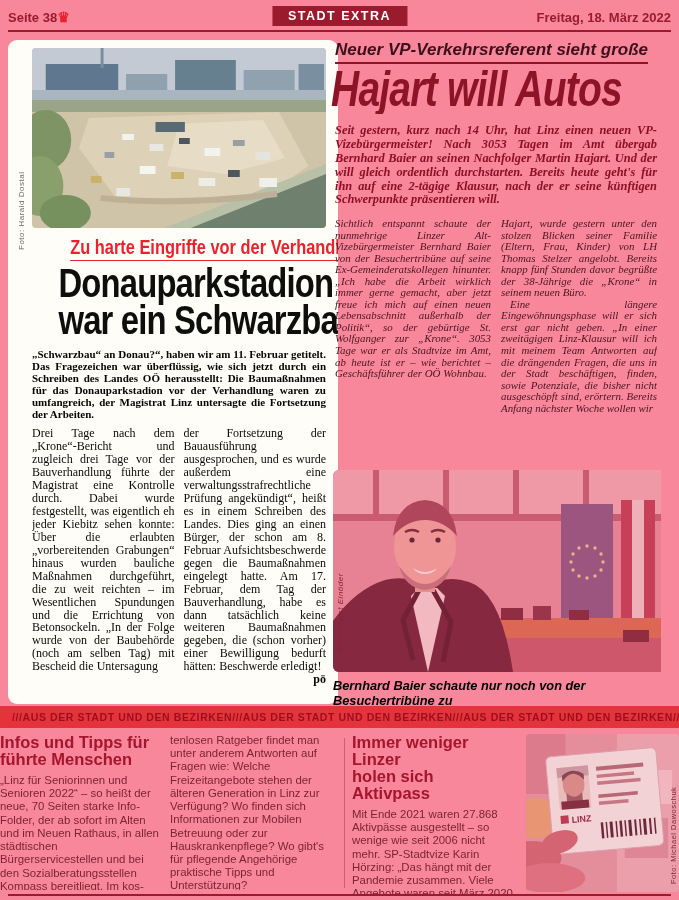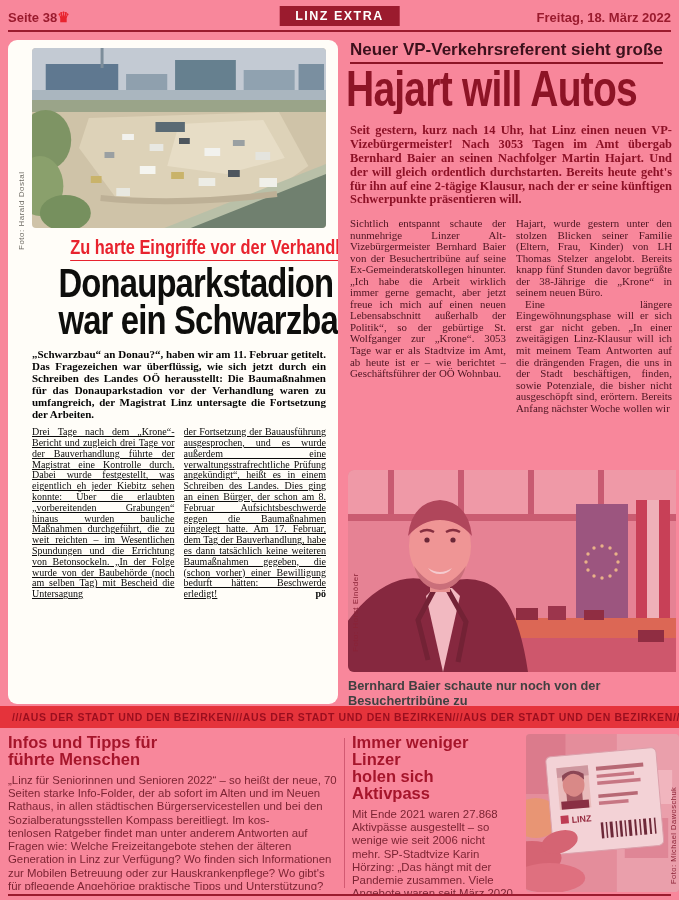--- a/index.html
+++ b/index.html
@@ -20,68 +20,68 @@
   .lphoto svg{display:block;width:100%;height:100%;}
   .vcredit{writing-mode:vertical-rl;transform:rotate(180deg);font-size:8px;letter-spacing:.5px;white-space:nowrap;}
   .lcredit{position:absolute;left:9px;top:70px;height:140px;color:#6d6a62;}
   .lcaption{margin-top:5px;text-align:center;font-weight:700;font-size:13px;color:#16160f;}
   .lkicker{margin-top:7px;text-align:center;}
   .lkicker span{display:inline-block;transform:scaleX(.8);transform-origin:center;font-weight:700;font-size:20.5px;color:#e8232e;border-bottom:1.5px solid #e8232e;padding-bottom:1px;white-space:nowrap;}
   .lheadline{margin-top:4px;text-align:center;color:#0e0e0c;font-weight:800;line-height:.92;}
   .lheadline span{display:block;transform:scaleX(.82);transform-origin:center;font-size:40px;letter-spacing:-1px;white-space:nowrap;}
   .llead{margin-top:9px;font-family:"Liberation Serif",serif;font-weight:700;font-size:11px;line-height:1.1;text-align:justify;color:#050505;}
   .lcols{margin-top:7px;display:flex;gap:9px;}
-  .lcols .col{flex:1;font-family:"Liberation Serif",serif;font-size:10px;line-height:1.08;text-align:justify;color:#0a0a0a;overflow:hidden;text-decoration:underline;}
+  .lcols .col{flex:1;font-family:"Liberation Serif",serif;font-size:12px;line-height:1.08;text-align:justify;color:#0a0a0a;overflow:hidden;}
   .author{float:right;font-weight:700;}
 
   
-  .rightcol{position:absolute;left:342px;top:40px;width:334px;height:664px;}
+  .rightcol{position:absolute;left:327px;top:40px;width:334px;height:664px;font-style:italic;}
   .rkicker{position:absolute;top:0;left:8px;width:326px;overflow:hidden;}
   .rkicker span{display:inline-block;font-size:17px;font-weight:700;color:#3c111c;border-bottom:2px solid #8d1426;padding-bottom:2px;white-space:nowrap;}
   .rheadline{position:absolute;top:24px;left:4px;width:340px;overflow:hidden;}
   .rheadline span{display:inline-block;transform:scaleX(.78);transform-origin:left;font-size:50px;font-weight:800;letter-spacing:-1px;color:#8d1426;white-space:nowrap;line-height:1;}
   .rlead{position:absolute;top:84px;left:8px;width:322px;font-family:"Liberation Serif",serif;font-weight:700;font-size:12.4px;line-height:1.12;text-align:justify;color:#8c1126;}
   .rcols{position:absolute;top:178px;left:8px;width:322px;height:250px;display:flex;gap:10px;overflow:hidden;}
   .rcols .col{flex:1;font-family:"Liberation Serif",serif;font-size:10.9px;line-height:1.06;text-align:justify;color:#4c1421;}
   .rcols .col p{margin:0;}
   .rcols .col p + p{text-indent:9px;}
   .rphoto{position:absolute;top:430px;left:6px;width:328px;height:202px;border-radius:6px 0 0 6px;overflow:hidden;}
   .rphoto svg{display:block;width:100%;height:100%;}
   .rcredit{position:absolute;left:9px;top:452px;height:160px;color:#8a2336;z-index:2;}
-  .rcaption{position:absolute;top:638px;left:6px;width:328px;font-weight:700;font-size:12.8px;color:#404040;}
+  .rcaption{position:absolute;top:638px;left:6px;width:328px;font-weight:700;font-size:12.8px;color:#000000;}
 
   
   .ticker{position:absolute;top:706px;left:0;width:679px;height:22px;background:#e5333b;display:flex;align-items:center;justify-content:space-between;padding:0 12px;box-sizing:border-box;overflow:hidden;}
   .ticker span{font-size:10.5px;font-weight:700;letter-spacing:.6px;color:#9a0e1e;white-space:nowrap;}
 
   
   .short-h{font-size:16.5px;line-height:1.03;font-weight:800;color:#a5152b;margin:0 0 6px 0;}
   .short-h span{display:block;}
   .short-txt{font-size:11.4px;line-height:1.16;color:#7c2433;}
-  .bl{position:absolute;left:8px;top:734px;width:332px;height:156px;display:flex;gap:0;overflow:hidden;flex-direction:column;}
+  .bl{position:absolute;left:0;top:734px;width:332px;height:156px;display:flex;gap:8px;overflow:hidden;}
   .bl .col{flex:1;}
   .bdiv{position:absolute;left:344px;top:738px;width:1px;height:150px;background:#d25a72;}
   .br{position:absolute;left:352px;top:734px;width:327px;height:160px;display:flex;gap:12px;overflow:hidden;}
   .br .txtcol{width:164px;}
   .brphoto{position:relative;width:155px;height:158px;border-radius:4px;overflow:hidden;}
   .brphoto svg{display:block;width:100%;height:100%;}
   .brcredit{position:absolute;right:1px;top:10px;height:140px;color:#8a2336;z-index:2;font-size:7.5px;}
   .bottom-rule{position:absolute;top:894px;left:8px;right:8px;height:2px;background:#9b1b2e;}
 </style>
 </head>
 <body>
 
 <div class="page">
 
   <div class="hdr">
     <div class="hdr-left">
       <span>Seite 38</span>
       <span class="logo">♛</span>
     </div>
-    <div class="section-box">LINZ EXTRA</div>
+    <div class="section-box">STADT EXTRA</div>
     <div class="hdr-date">Freitag, 18. März 2022</div>
   </div>
   <div class="hdr-rule"></div>
 
   <div class="leftbox">
     <div class="lphoto">
       <svg viewBox="0 0 300 180" preserveAspectRatio="none">
         <rect width="300" height="180" fill="#cfc3a8"></rect>
         <rect width="300" height="60" fill="#c3cad3"></rect>
         <rect x="14" y="16" width="74" height="28" fill="#5f7890"></rect>

